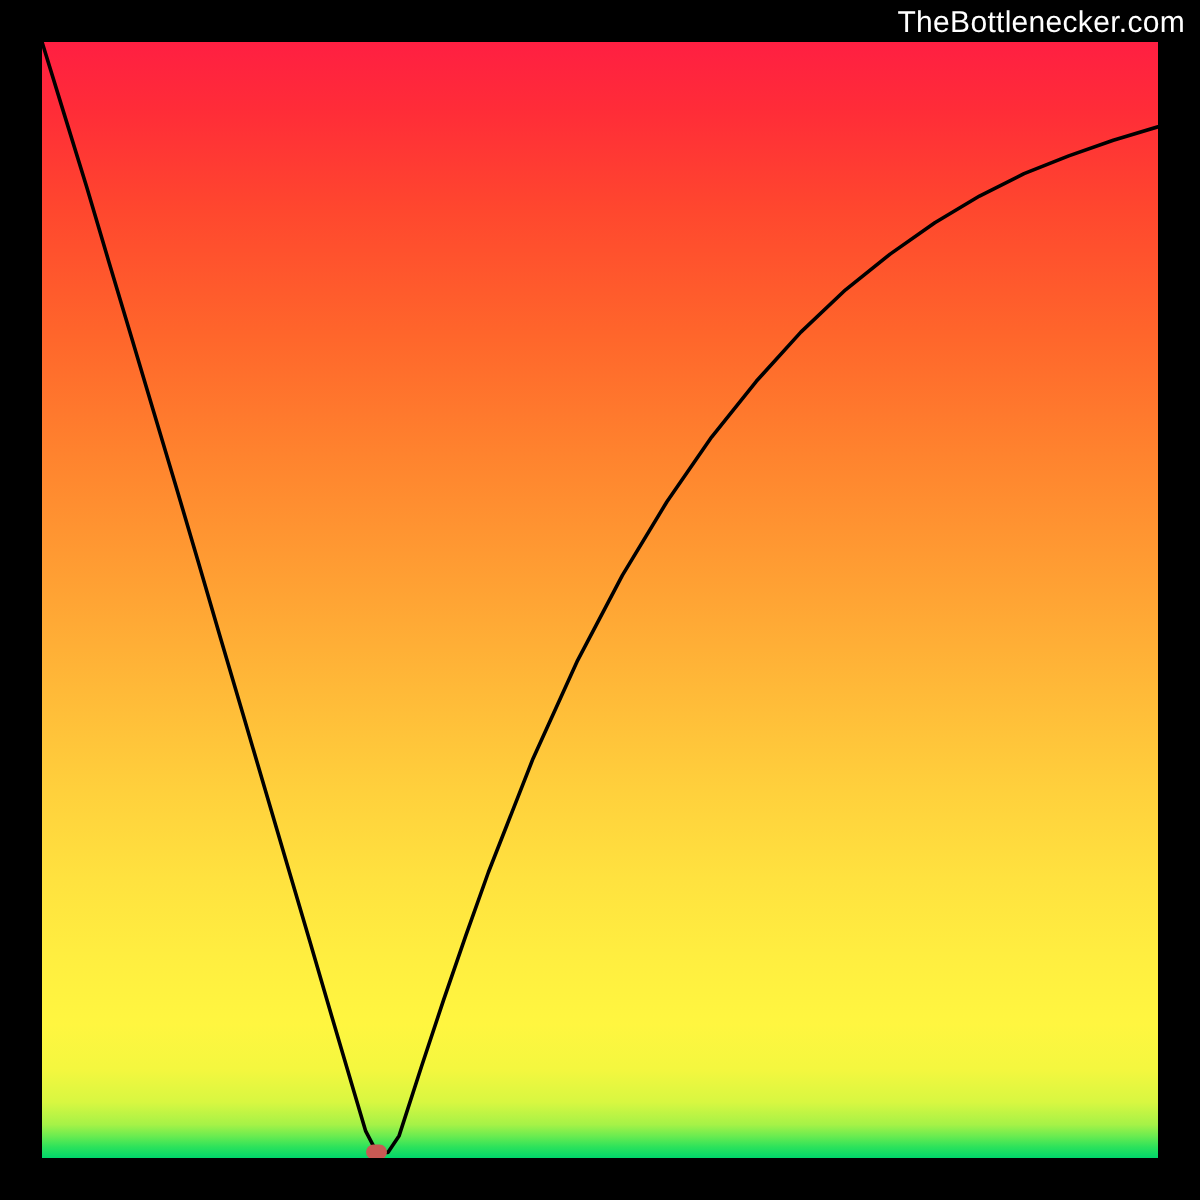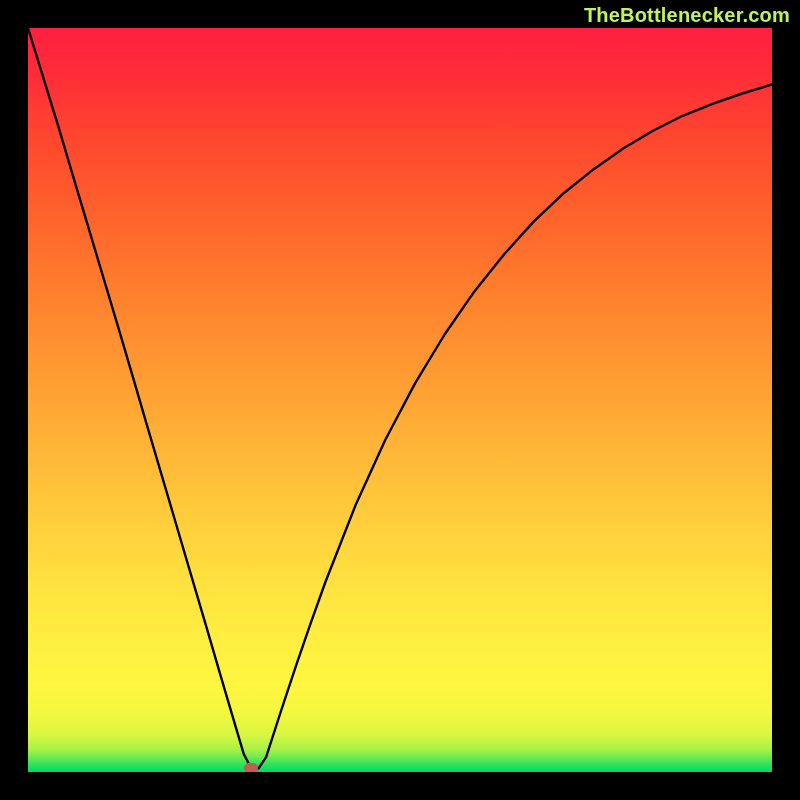--- a/index.html
+++ b/index.html
@@ -62,24 +62,23 @@
     width: 14px;
     height: 10px;
     border-radius: 5px;
     background: #c85a54;
     transform: translate(-50%, -50%);
   }
   .watermark {
     position: absolute;
     top: 4px;
     right: 10px;
-    color: #bef264;
+    color: #ffffff;
     font-size: 20px;
     letter-spacing: 0.2px;
-    font-weight: bold;
   }
 </style>
 </head>
 <body>
 
 <div class="frame">
   <div class="plot">
     <div class="gradient"></div>
     <svg class="curve" viewBox="0 0 744 744" preserveAspectRatio="none">
       <path fill="none" stroke="#000" stroke-width="2.4" stroke-linejoin="round" stroke-linecap="round" d="M0.0 0.0 L14.9 48.4 L29.8 96.7 L44.6 146.6 L59.5 196.4 L74.4 246.3 L89.3 296.1 L104.2 346.7 L119.0 397.3 L133.9 447.9 L148.8 498.5 L163.7 549.1 L178.6 599.7 L193.4 650.3 L208.3 700.8 L215.8 726.1 L223.2 740.3 L230.6 740.3 L238.1 729.1 L253.0 683.0 L267.8 638.4 L282.7 595.2 L297.6 553.5 L327.4 477.6 L357.1 412.2 L386.9 355.6 L416.6 306.5 L446.4 263.4 L476.2 226.2 L505.9 193.4 L535.7 165.2 L565.4 141.4 L595.2 120.5 L625.0 102.7 L654.7 87.8 L684.5 75.9 L714.2 65.5 L744.0 56.5"></path>

